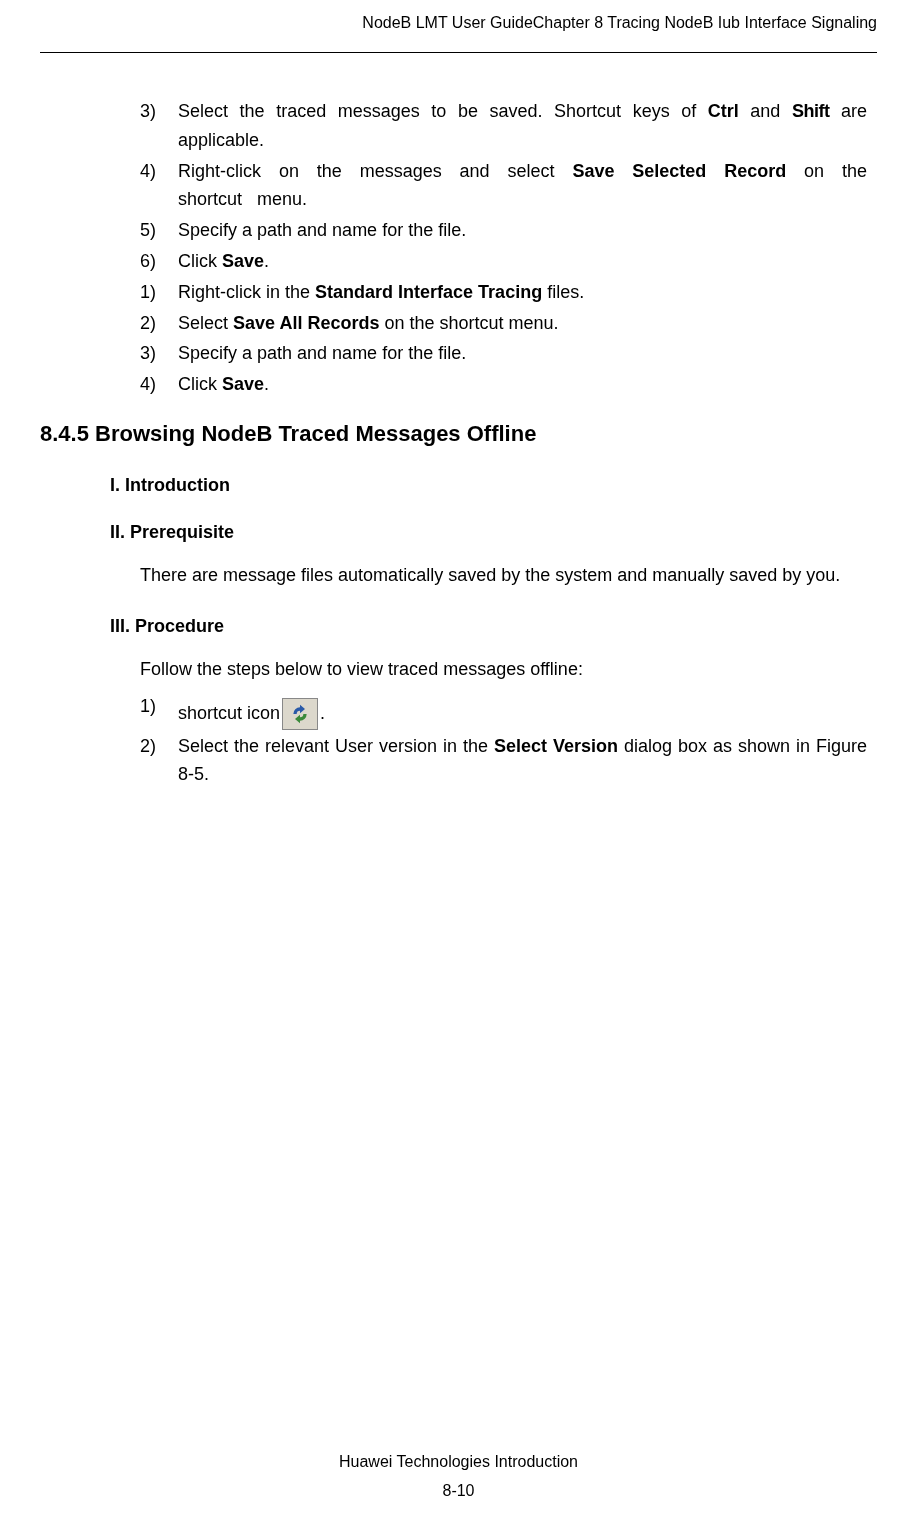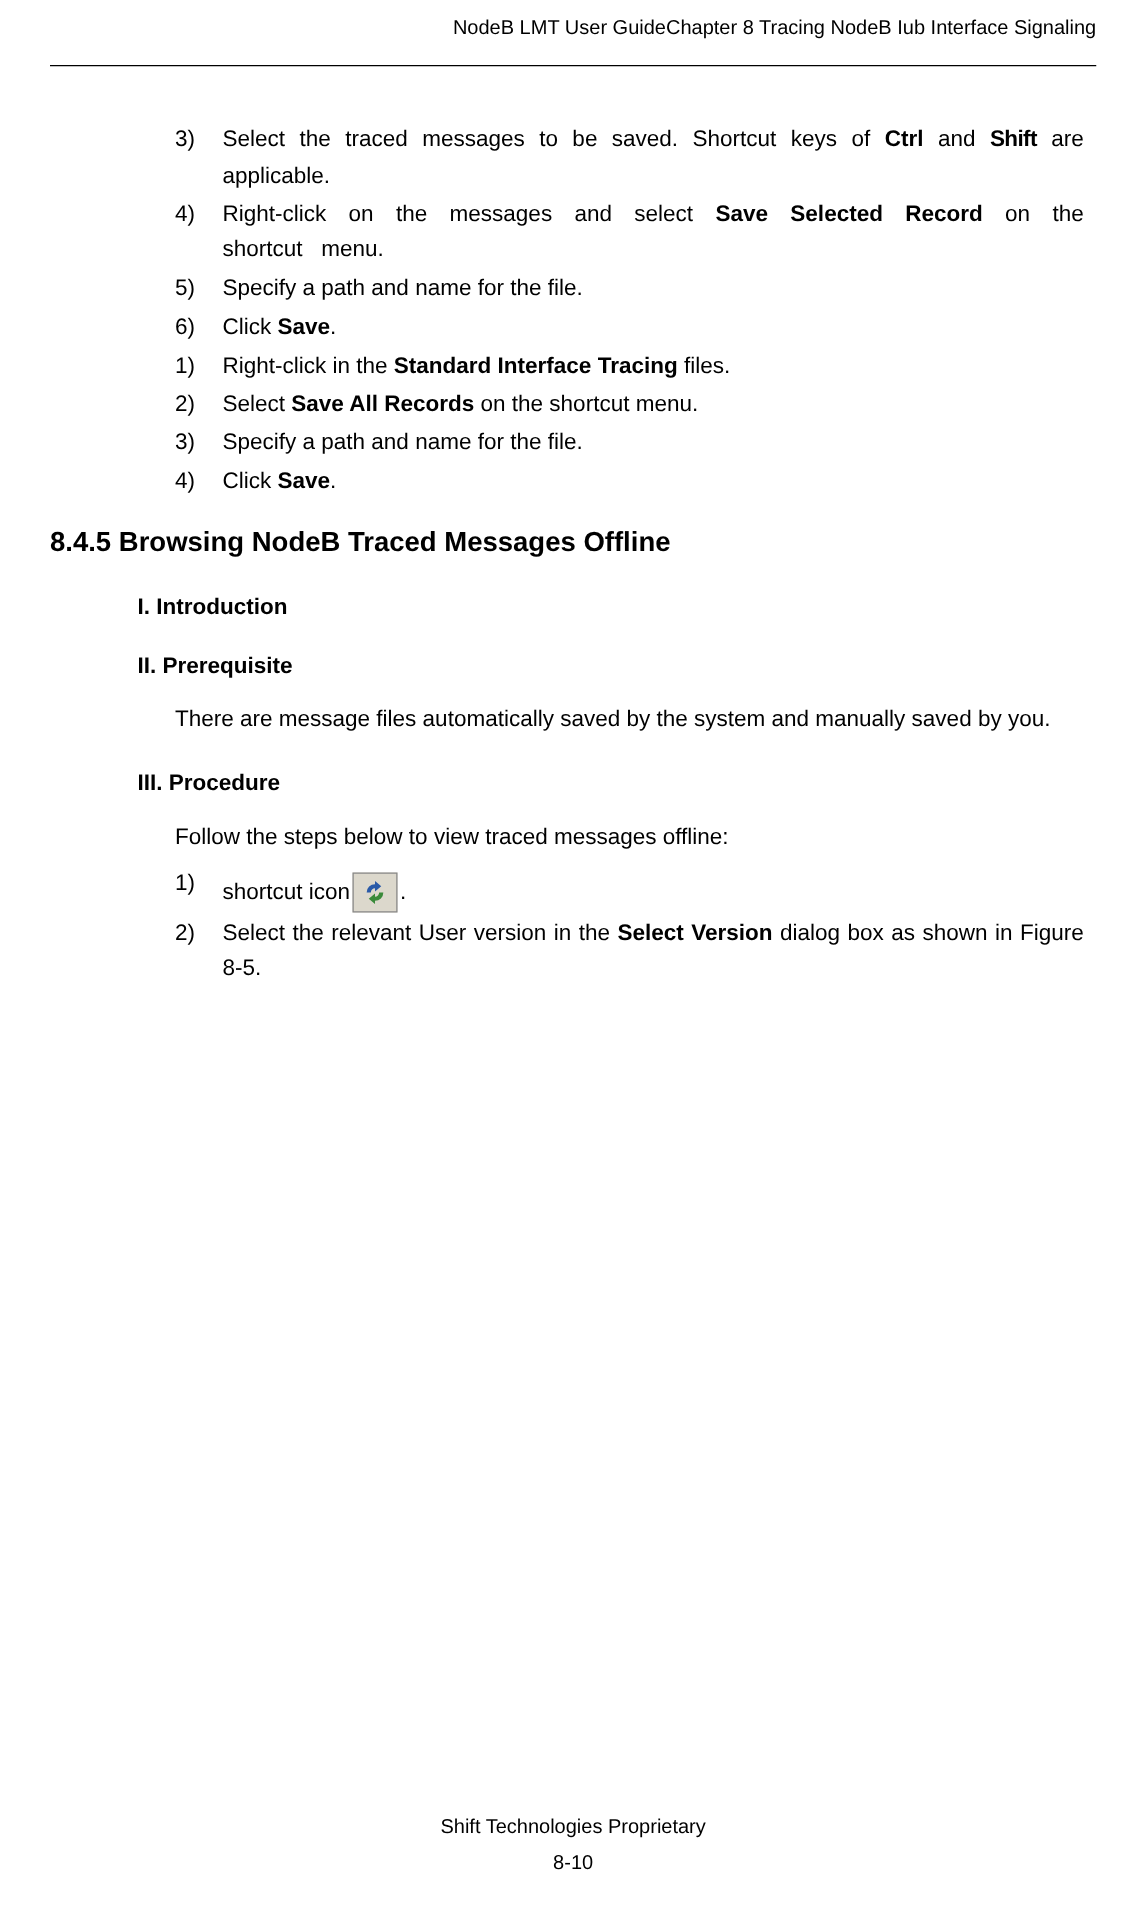--- a/index.html
+++ b/index.html
@@ -216,17 +216,17 @@
         <div class="list-text justify-wide">
           <span>Select the relevant User version in the </span><b>Select Version</b><span> dialog box as shown in Figure 8-5.</span>
         </div>
       </div>
 
     </div>
 
   </div>
 
   <div class="footer">
-    <div>Shift Technologies Proprietary</div>
+    <div>Huawei Technologies Introduction</div>
     <div>8-10</div>
   </div>
 
 </div>
 
 </body></html>

